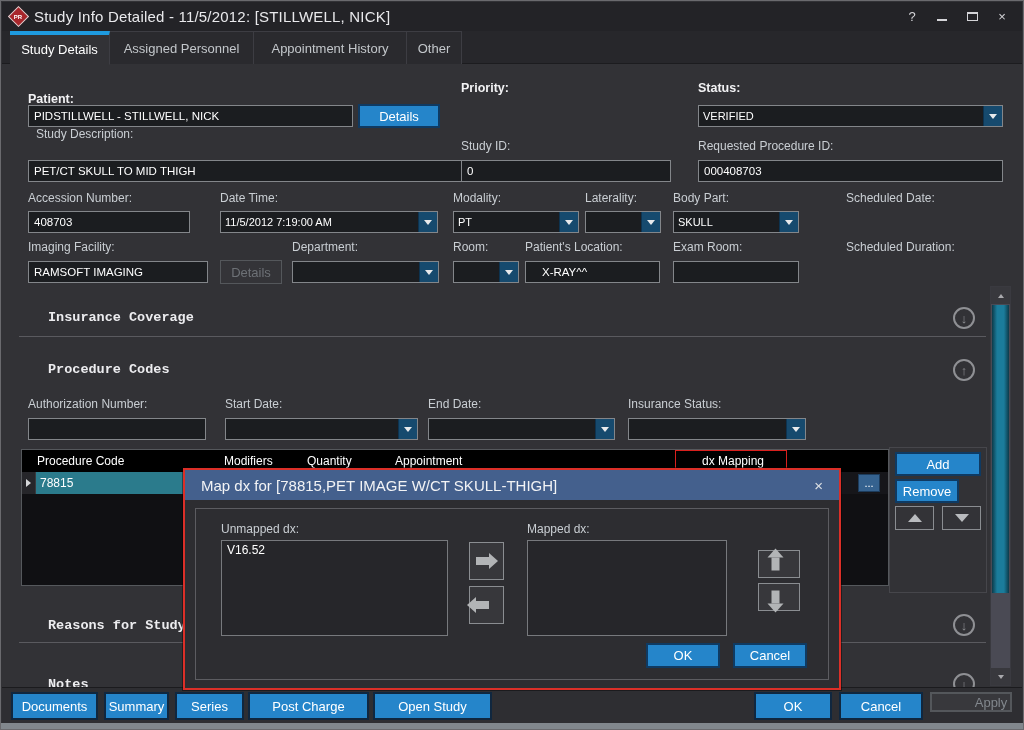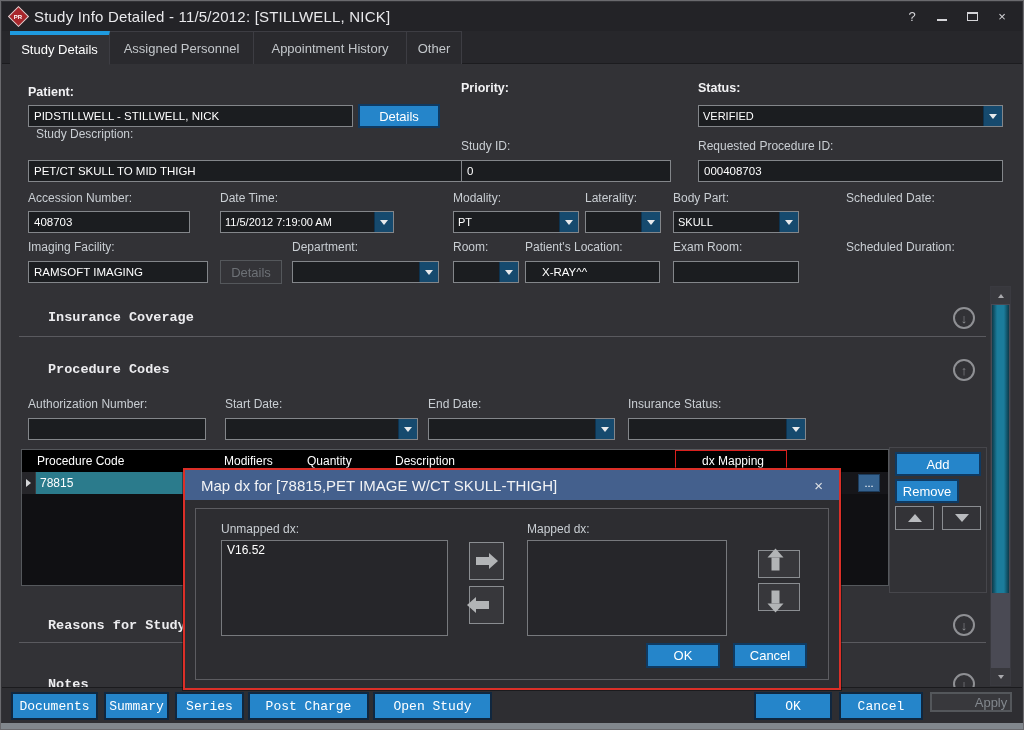--- a/index.html
+++ b/index.html
@@ -64,21 +64,21 @@
   .listbox { position:absolute; background:#26262a; border:1px solid #77797d; }
   .list-item { color:#fff; font-size:12px; padding:2px 5px; }
   .arrow-btn { position:absolute; background:#37373b; border:1px solid #8a8d91; display:flex; align-items:center; justify-content:center; }
   .barrow { position:relative; width:13px; height:8px; background:#b2b4b6; margin-right:8px; }
   .barrow::after { content:""; position:absolute; left:13px; top:50%; transform:translateY(-50%); border-left:9px solid #b2b4b6; border-top:8px solid transparent; border-bottom:8px solid transparent; }
   .r180 { transform:rotate(180deg); }
   .r270 { transform:rotate(-90deg); }
   .r90  { transform:rotate(90deg); }
   
   #footer { position:absolute; left:1px; right:1px; top:686px; height:36px; background:#2e2e32; border-top:1px solid #1b1b1e; z-index:40; }
-  .fbtn { position:absolute; top:4px; height:28px; background:#2585ca; border:2px solid #10273f; color:#fff; font-size:13px; display:flex; align-items:center; justify-content:center;font-family:Liberation Mono, monospace; }
+  .fbtn { position:absolute; top:4px; height:28px; background:#2585ca; border:2px solid #10273f; color:#fff; font-size:13px; display:flex; align-items:center; justify-content:center; }
   #bottom-strip { position:absolute; left:0; right:0; bottom:0; height:6px; background:#81878d; z-index:60; }
 </style>
 </head>
 <body>
 
 <div id="window">
 
   <div id="titlebar">
     <div class="app-icon">
         <span>PR</span>
@@ -96,21 +96,21 @@
     </div>
   </div>
 
   <div id="tabbar">
     <div class="tab active" style="left:8px; width:100px;">Study Details</div>
     <div class="tab" style="left:108px; width:144px;">Assigned Personnel</div>
     <div class="tab" style="left:252px; width:153px;">Appointment History</div>
     <div class="tab" style="left:405px; width:55px;">Other</div>
   </div>
 
-  <div class="lbl-b" style="left:27px; top:84px;text-align:center;">Patient:</div>
+  <div class="lbl-b" style="left:27px; top:91px;text-align:center;">Patient:</div>
   <div class="lbl-b" style="left:460px; top:80px;">Priority:</div>
   <div class="lbl-b" style="left:697px; top:80px;">Status:</div>
 
   <div class="inp" style="left:27px; top:104px; width:325px;">PIDSTILLWELL - STILLWELL, NICK</div>
   <div class="btn-blue" style="left:357px; top:103px; width:82px; height:24px;">Details</div>
   <div class="dd" style="left:697px; top:104px; width:305px;">
     <span class="dd-val">VERIFIED</span>
     <span class="dd-btn">
         <span class="tri-down"></span>
       </span>
@@ -125,21 +125,21 @@
   <div class="inp" style="left:697px; top:159px; width:305px;">000408703</div>
 
   <div class="lbl" style="left:27px; top:190px;">Accession Number:</div>
   <div class="lbl" style="left:219px; top:190px;">Date Time:</div>
   <div class="lbl" style="left:452px; top:190px;">Modality:</div>
   <div class="lbl" style="left:584px; top:190px;">Laterality:</div>
   <div class="lbl" style="left:672px; top:190px;">Body Part:</div>
   <div class="lbl" style="left:845px; top:190px;">Scheduled Date:</div>
 
   <div class="inp" style="left:27px; top:210px; width:162px;">408703</div>
-  <div class="dd" style="left:219px; top:210px; width:174px;">
+  <div class="dd" style="left:219px; top:210px; width:218px;">
     <span class="dd-val">11/5/2012 7:19:00 AM</span>
     <span class="dd-btn">
         <span class="tri-down"></span>
       </span>
   </div>
   <div class="dd" style="left:452px; top:210px; width:126px;">
     <span class="dd-val">PT</span>
     <span class="dd-btn">
         <span class="tri-down"></span>
       </span>
@@ -211,21 +211,21 @@
     <span class="dd-btn">
         <span class="tri-down"></span>
       </span>
   </div>
 
   <div id="pc-table">
     <div id="pc-head">
       <div class="th" style="left:15px;">Procedure Code</div>
       <div class="th" style="left:202px;">Modifiers</div>
       <div class="th" style="left:285px;">Quantity</div>
-      <div class="th" style="left:373px;">Description</div>
+      <div class="th" style="left:373px;">Appointment</div>
       <div class="th" style="left:680px;">dx Mapping</div>
     </div>
     <div id="pc-row">
       <div id="row-marker">
           <span class="tri-right"></span>
         </div>
       <div id="row-cell-code">78815</div>
       <div id="row-ellipsis">...</div>
     </div>
   </div>

